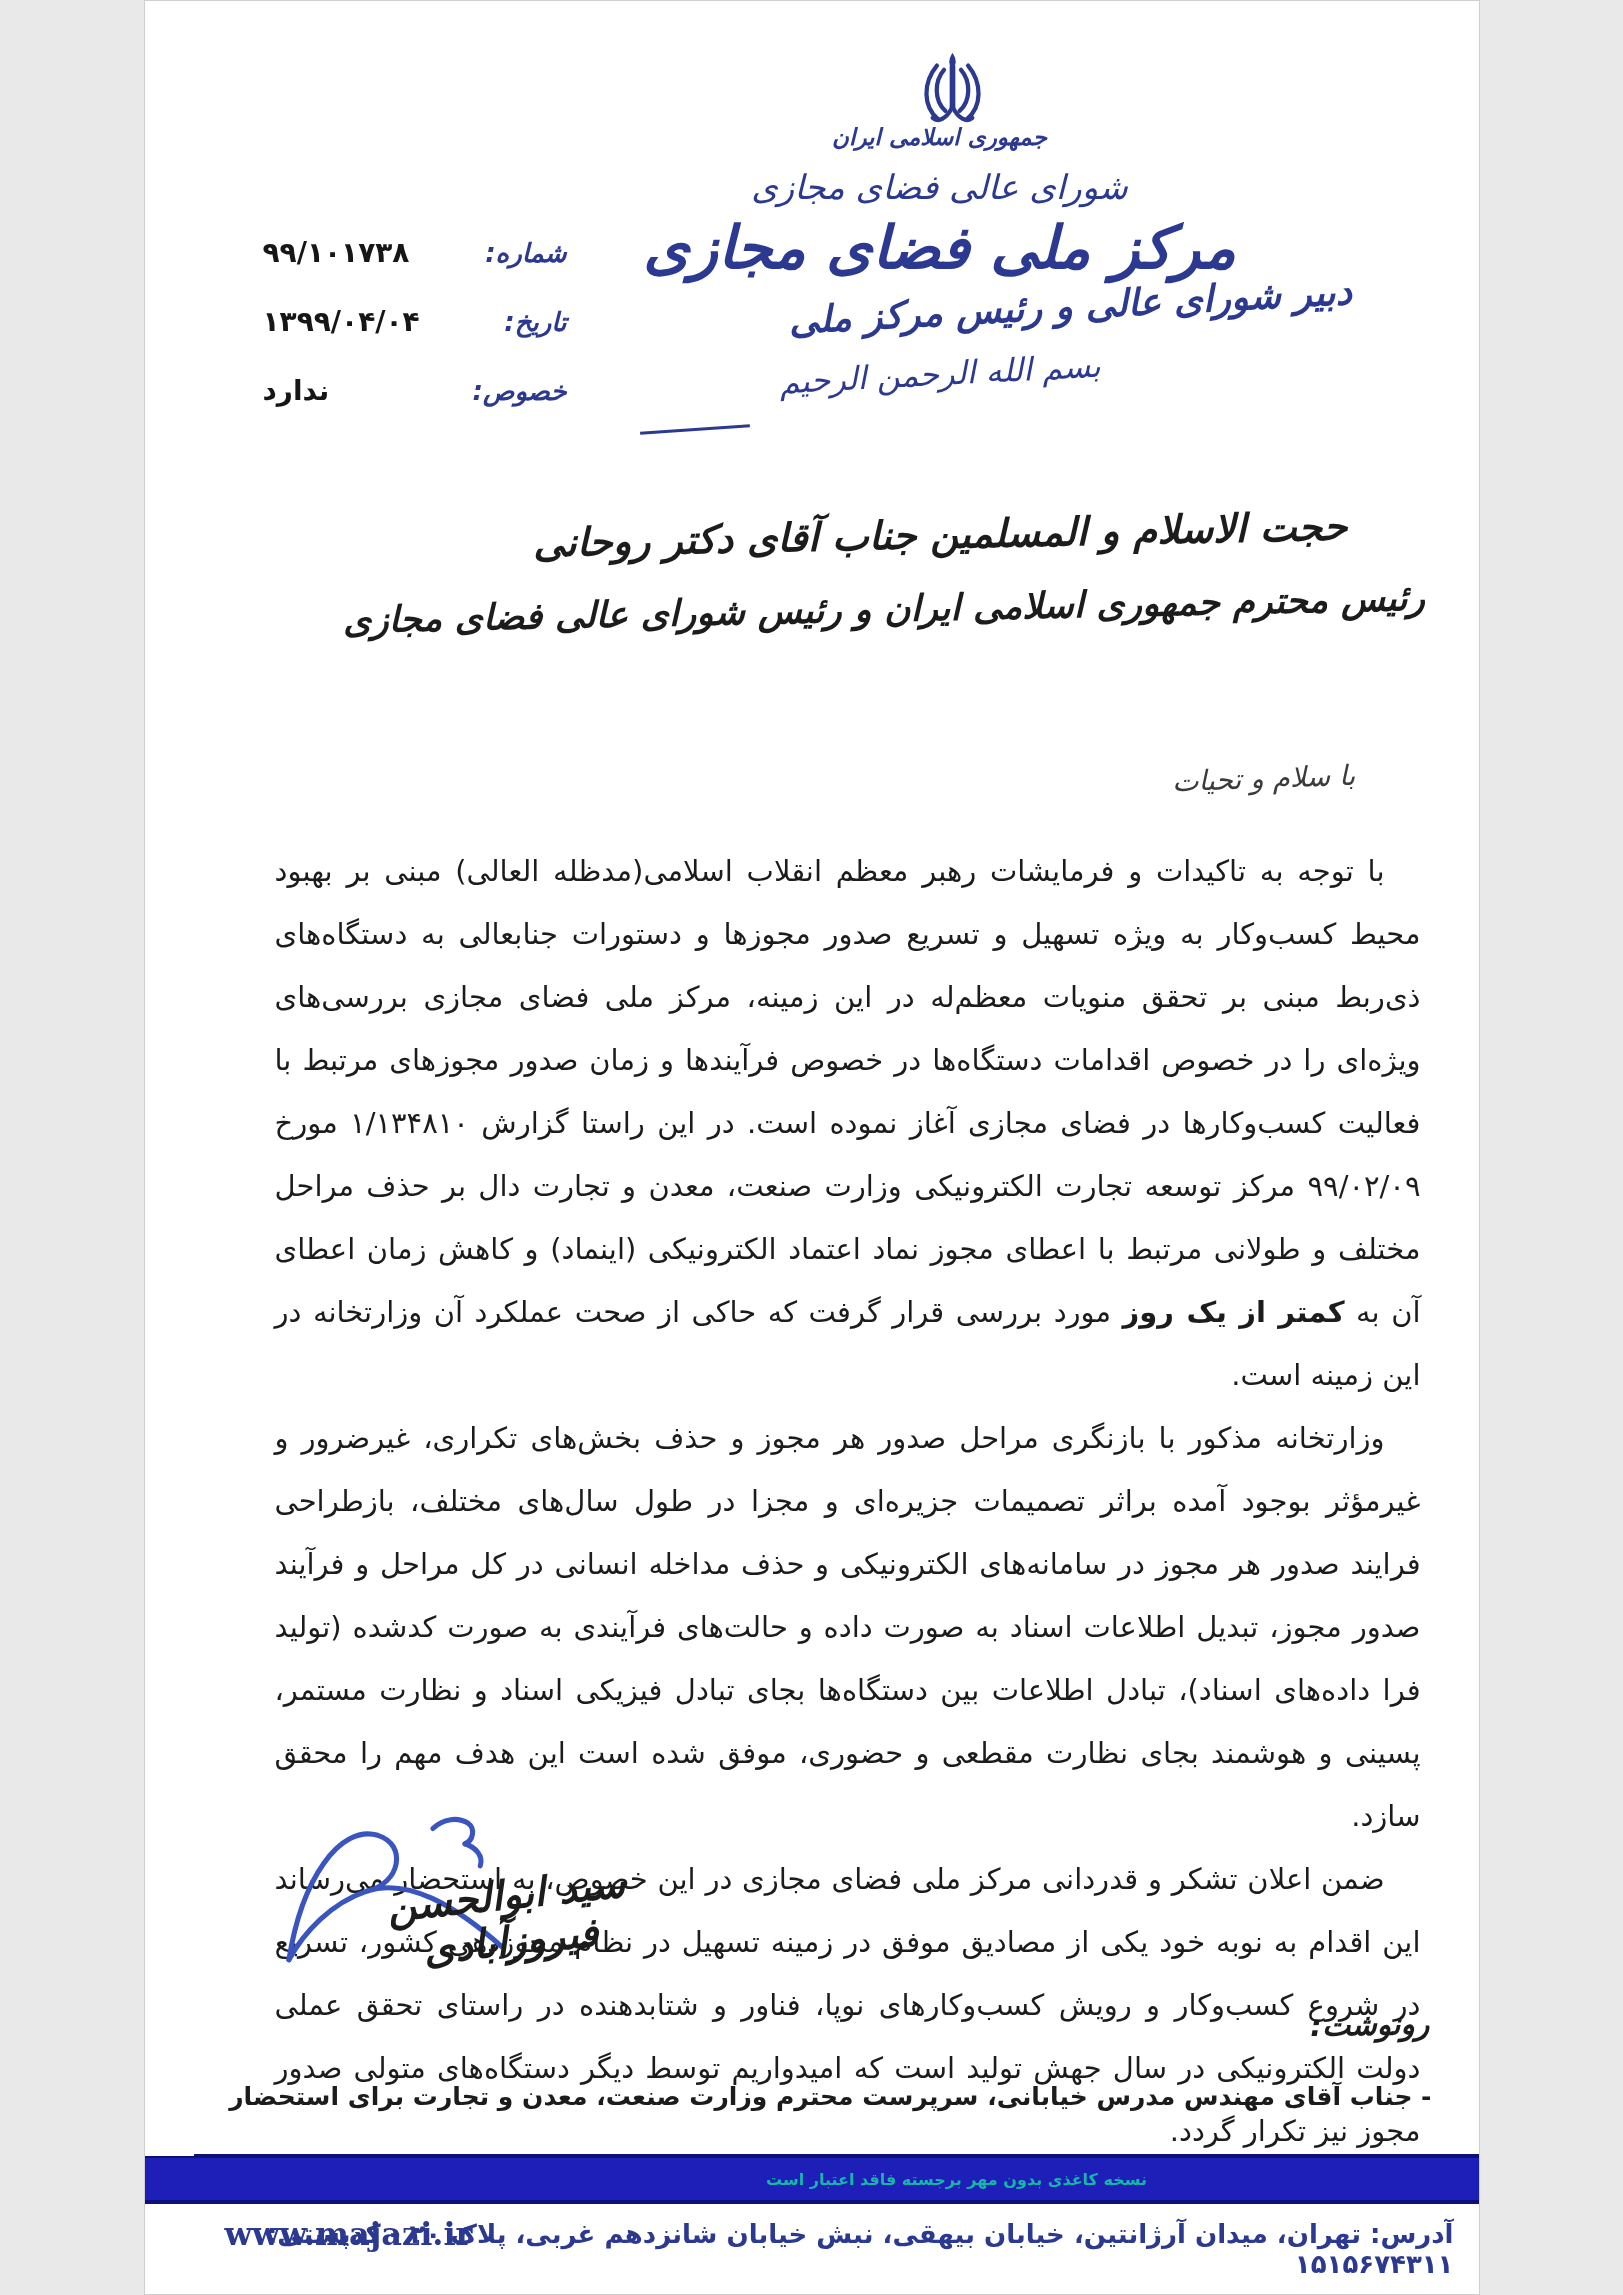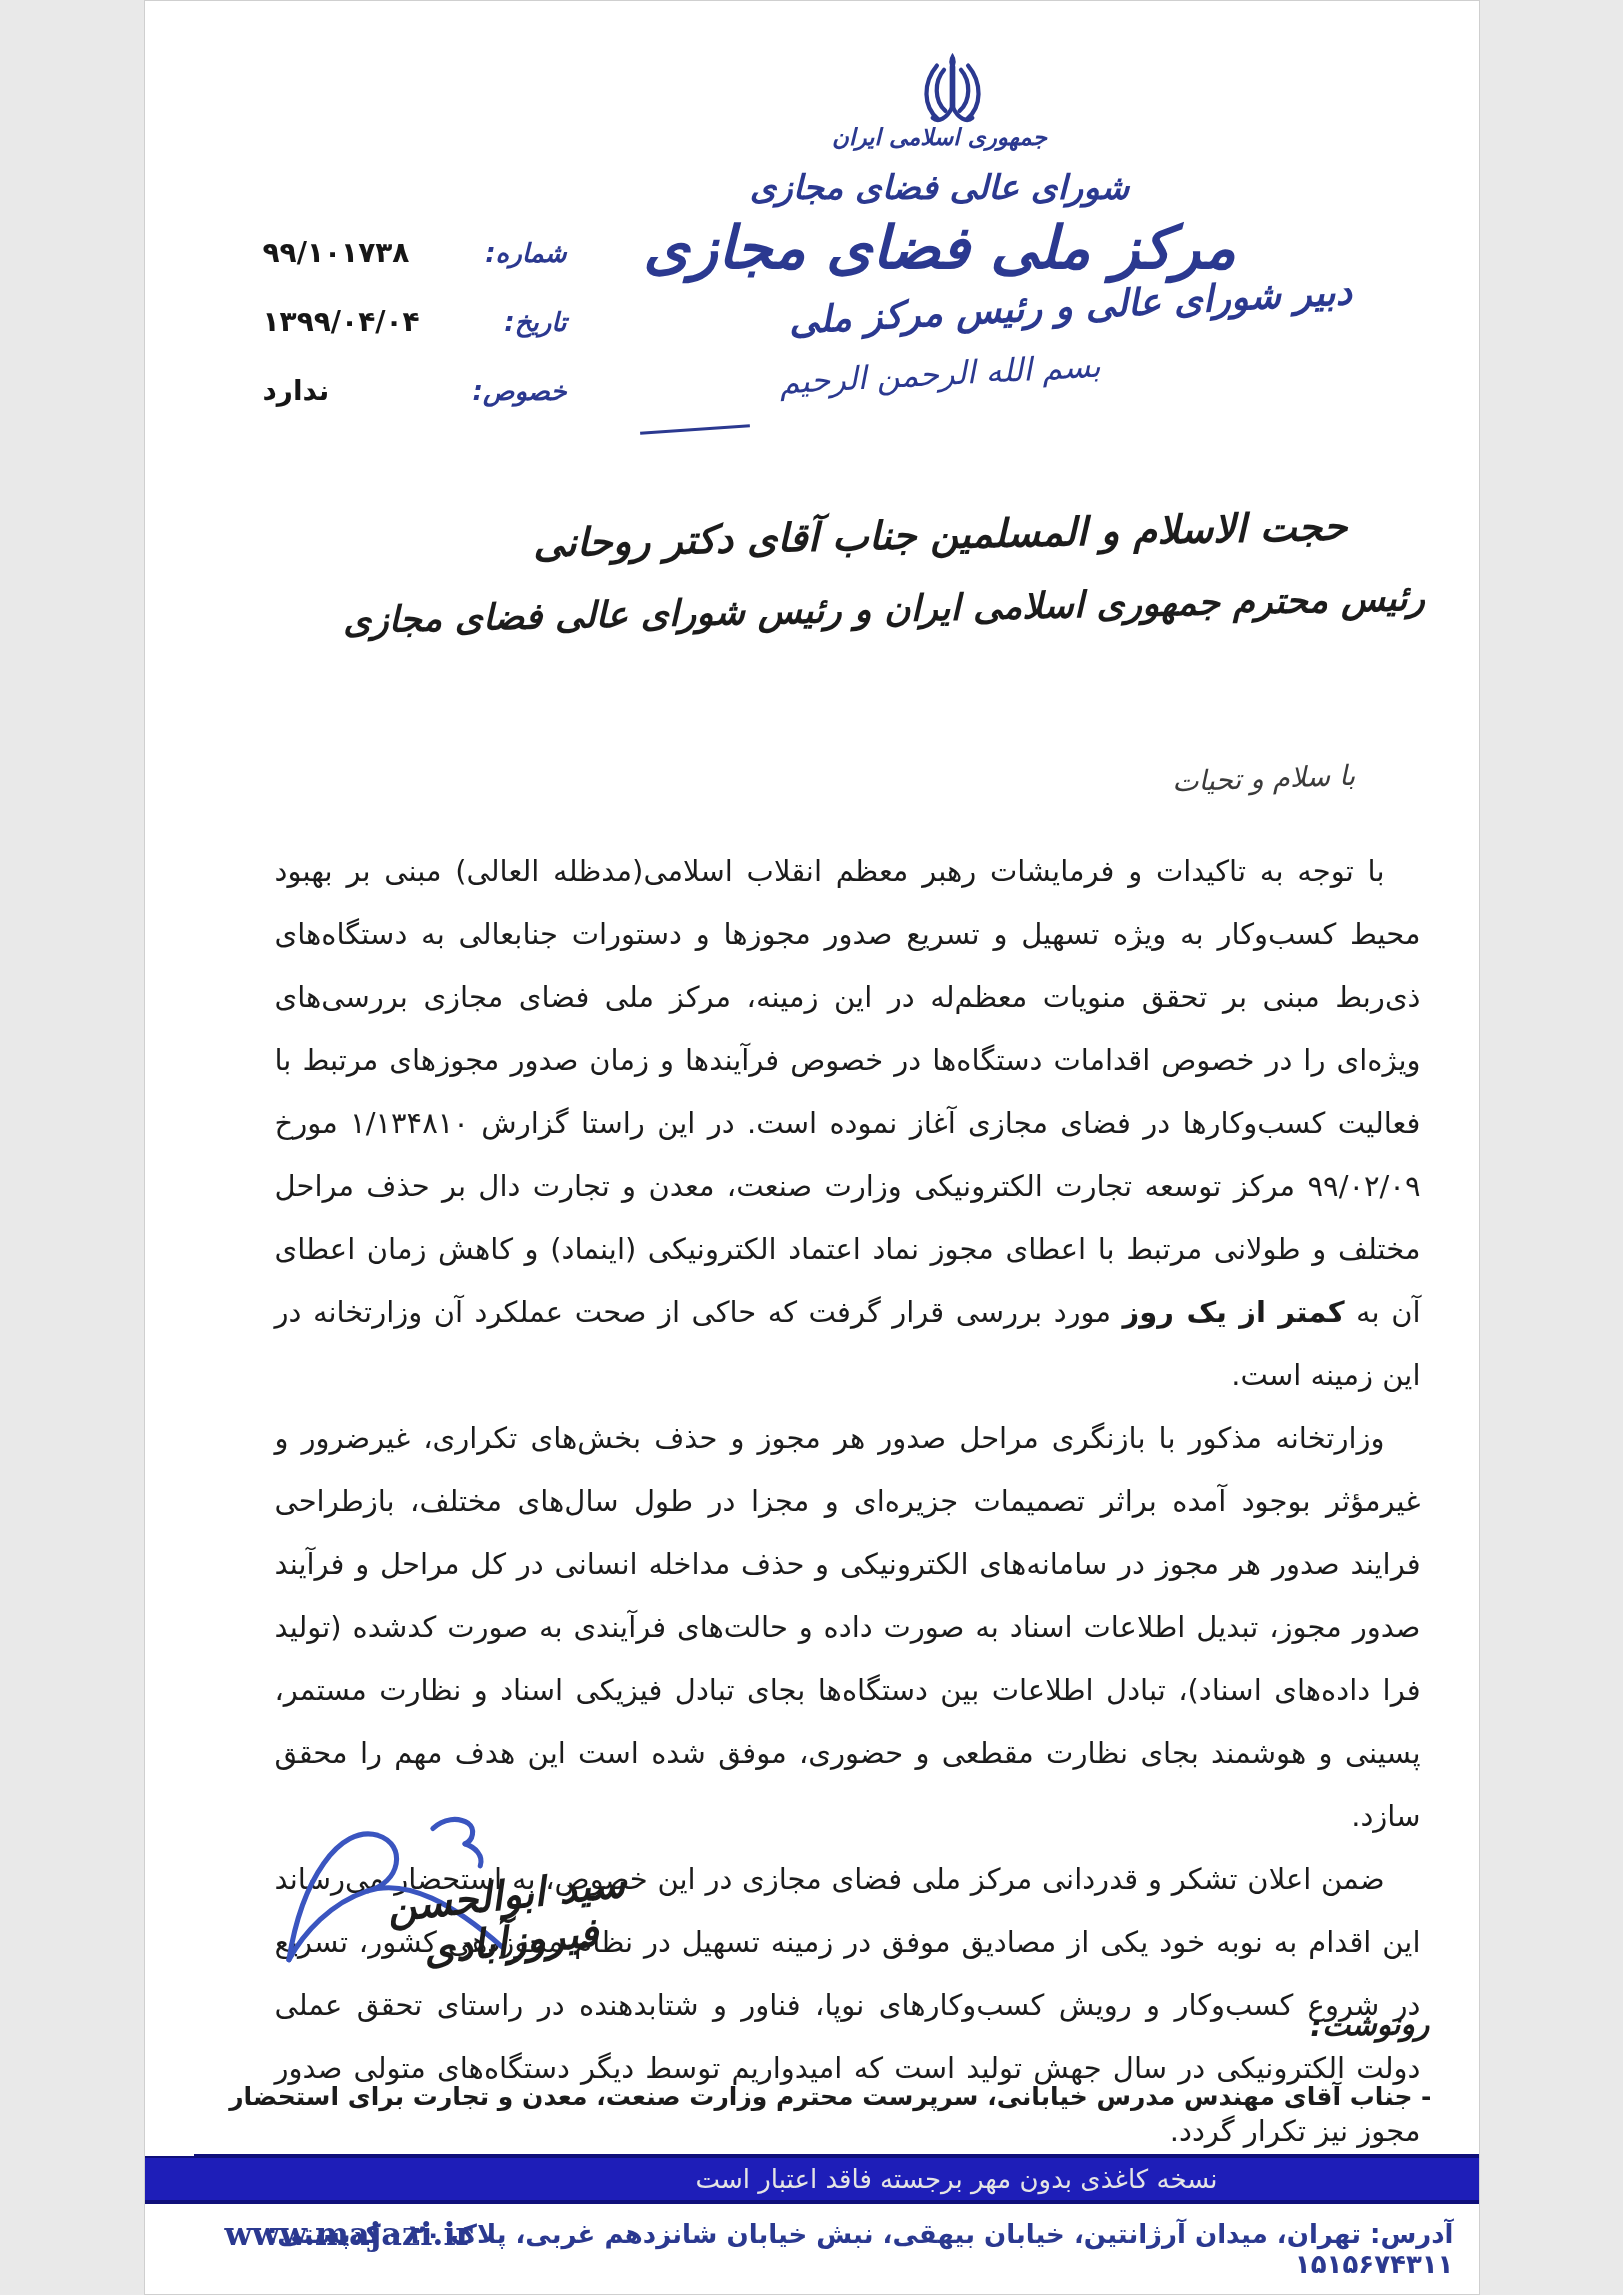--- a/index.html
+++ b/index.html
@@ -14,21 +14,21 @@
     font-family:"DejaVu Sans", sans-serif;
     color:#1c1c1c;
     overflow:hidden;
   }
   .navy{color:#2b3990;}
   .abs{position:absolute;}
   
   .lh-center{left:372px;top:0;width:846px;text-align:center;}
   .emblem{left:771px;top:49px;width:73px;height:85px;}
   .lh-republic{top:123px;width:100%;font-size:23px;font-weight:bold;font-style:italic;}
-  .lh-council{top:166px;width:100%;font-size:34px;font-weight:bold;font-style:italic;}
+  .lh-council{top:166px;width:100%;font-size:34px;font-weight:normal;font-style:italic;}
   .lh-centername{top:212px;width:100%;font-size:59px;font-weight:bold;font-style:italic;letter-spacing:-0.8px;}
   .lh-bismillah{top:354px;width:100%;font-size:32px;font-style:italic;transform:rotate(-3deg);}
   .bismillah-line{left:495px;top:427px;width:110px;height:0;border-top:3.4px solid #2b3990;transform:rotate(-4deg);}
   .sender-title{top:269px;right:127px;font-size:37px;font-weight:bold;font-style:italic;transform:rotate(-3deg);transform-origin:right center;}
   
   .meta{left:118px;top:235px;width:304px;}
   .meta-row{display:flex;justify-content:space-between;align-items:baseline;margin-bottom:36px;}
   .meta-label{font-size:26px;font-weight:bold;font-style:italic;}
   .meta-value{font-size:28px;font-weight:bold;color:#161616;direction:ltr;text-align:center;}
   
@@ -42,21 +42,21 @@
   .body-text p{margin:0;text-indent:36px;}
   .body-text b{font-weight:bold;}
   
   .sig-scribble{left:127px;top:1802px;width:254px;height:195px;}
   .sig-name{left:169px;top:1871px;width:389px;text-align:center;font-size:40px;font-weight:bold;font-style:italic;transform:rotate(-6deg);}
   
   .cc-label{top:2006px;right:49px;font-size:30px;font-weight:bold;font-style:italic;transform:rotate(-1deg);}
   .cc-item{top:2081px;right:47px;font-size:25px;font-weight:600;}
   
   .band{left:0;top:2153px;width:1624px;height:42px;background:#1e1eb8;border-top:4.2px solid #0f0f7a;border-bottom:4.2px solid #0f0f7a;display:flex;align-items:center;justify-content:center;}
-  .band-text{color:#e5e5e5;font-size:26px;font-weight:normal;}
+  .band-text{color:#14b8a6;font-size:16px;font-weight:bold;}
   .band-notch{left:0;top:2148px;width:49px;height:6.8px;background:#ffffff;}
   .address{top:2218px;right:25px;font-size:26px;font-weight:bold;}
   .website{top:2214px;left:80px;font-size:32px;font-weight:bold;font-family:"DejaVu Serif", serif;direction:ltr;}
 </style>
 </head>
 <body>
 
 <div class="page">
 
   <svg class="abs emblem" viewBox="0 0 100 120" aria-hidden="true">

